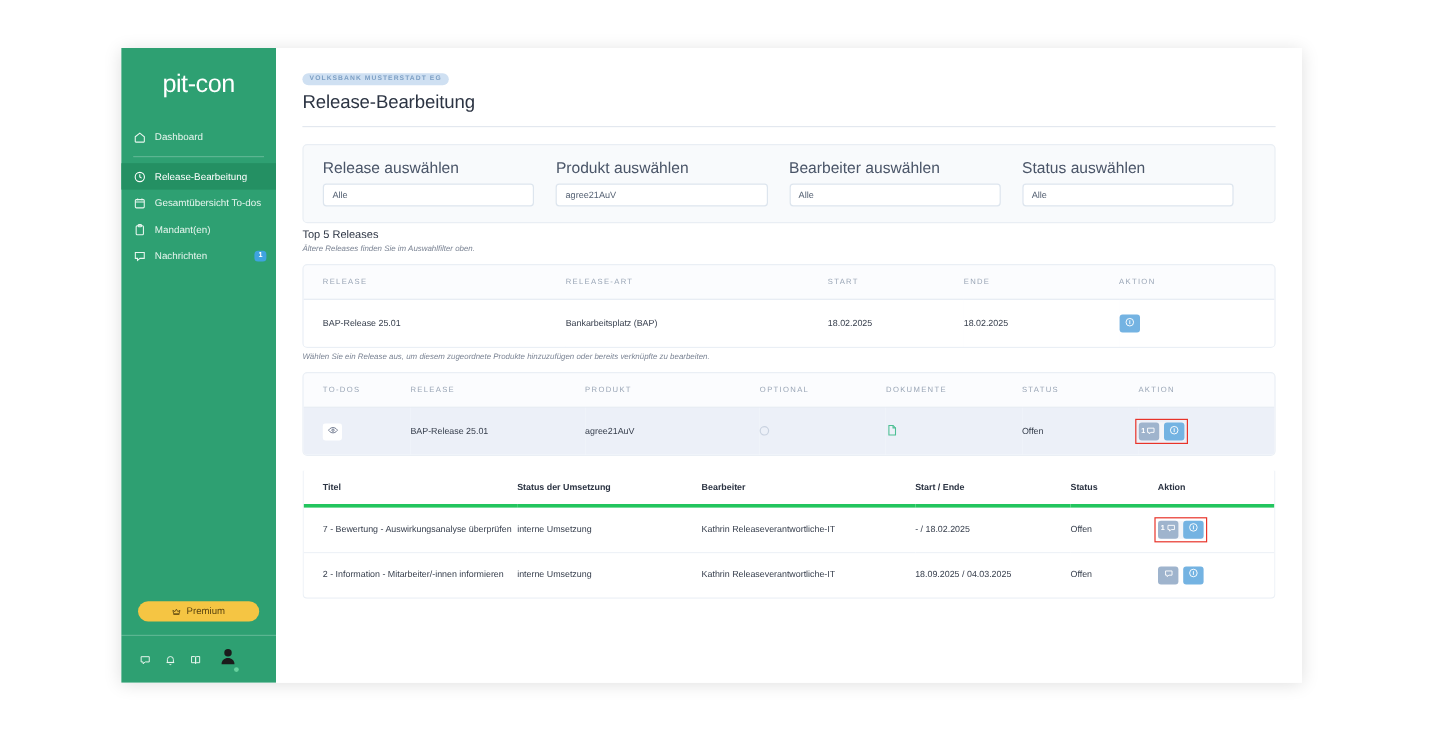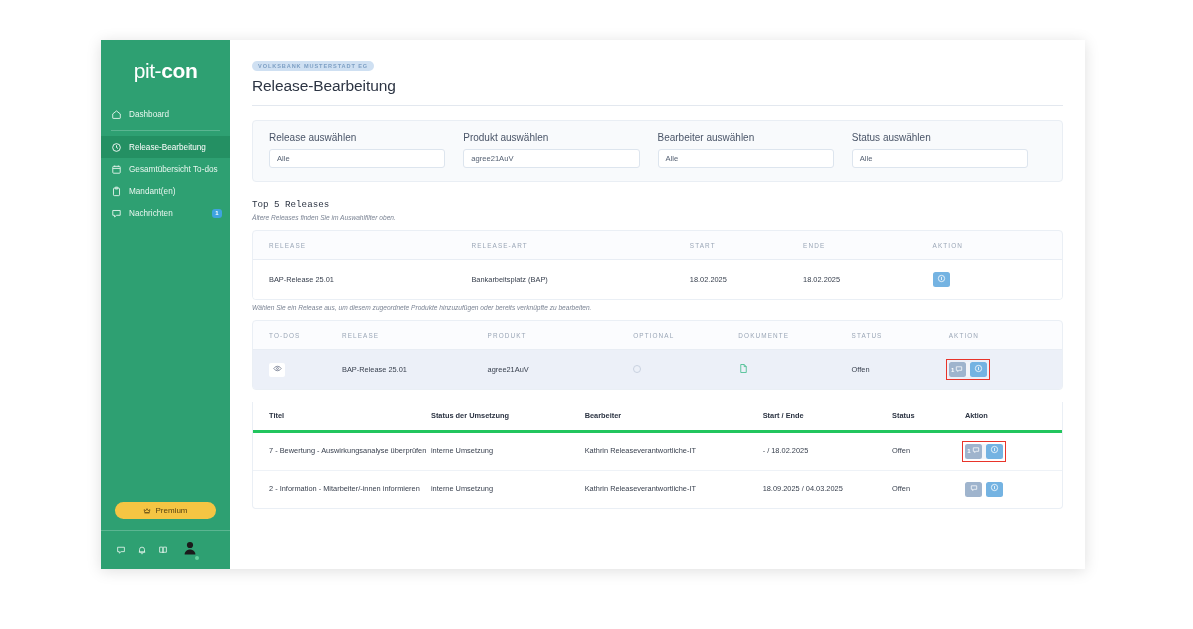--- a/index.html
+++ b/index.html
@@ -30,21 +30,21 @@
   }
   .logo {
     color: #ffffff;
     font-size: 21px;
     letter-spacing: -0.4px;
     padding: 19px 0 18px 0;
     text-align: center;
     white-space: nowrap;
   }
   .logo .thin { font-weight: 300; }
-  .logo .bold { font-weight: 700; }
+  .logo .bold { font-weight: 400; }
 
   .nav { margin-top: 2px; }
   .nav-item {
     display: flex; align-items: center;
     gap: 7px;
     height: 22px;
     padding: 0 8px 0 10px;
     color: #e8f6ef;
     font-size: 8.2px;
     white-space: nowrap;
@@ -132,21 +132,21 @@
     background: #f8fafc;
     border: 1px solid #e9eef4;
     border-radius: 4px;
     padding: 11px 16px 13px 16px;
     display: flex;
     align-items: flex-start;
     gap: 0;
   }
   .filter-col { flex: 1 1 0; padding-right: 18px; }
   .filter-label {
-    font-size: 10px; color: #4a5568; margin-bottom: 6px;
+    font-size: 13px; color: #4a5568; margin-bottom: 6px;
     white-space: nowrap;
   }
   .filter-select {
     width: 100%;
     height: 19px;
     background: #ffffff;
     border: 1px solid #dde5ee;
     border-radius: 3px;
     font-size: 7.6px;
     color: #566274;
@@ -168,21 +168,21 @@
     background: #ffffff;
   }
   .toggle-label { font-size: 7.6px; color: #2c3443; font-weight: 700; white-space: nowrap; }
   .toggle-help {
     margin-top: 4px;
     font-size: 6.6px; color: #9ab9a9; line-height: 1.45;
     max-width: 140px;
   }
 
   
-  .sec-title { font-size: 9.2px; color: #2c3443; margin-top: 17px; font-family: Liberation Mono, monospace; }
+  .sec-title { font-size: 9.2px; color: #2c3443; margin-top: 4px; }
   .sec-title .accent { color: #2ea072; }
   .sec-sub { font-size: 6.6px; color: #7b8494; font-style: italic; margin-top: 4px; }
 
   
   .table-card {
     margin-top: 9px;
     background: #fbfcfe;
     border: 1px solid #eaeff5;
     border-radius: 4px;
     overflow: hidden;

